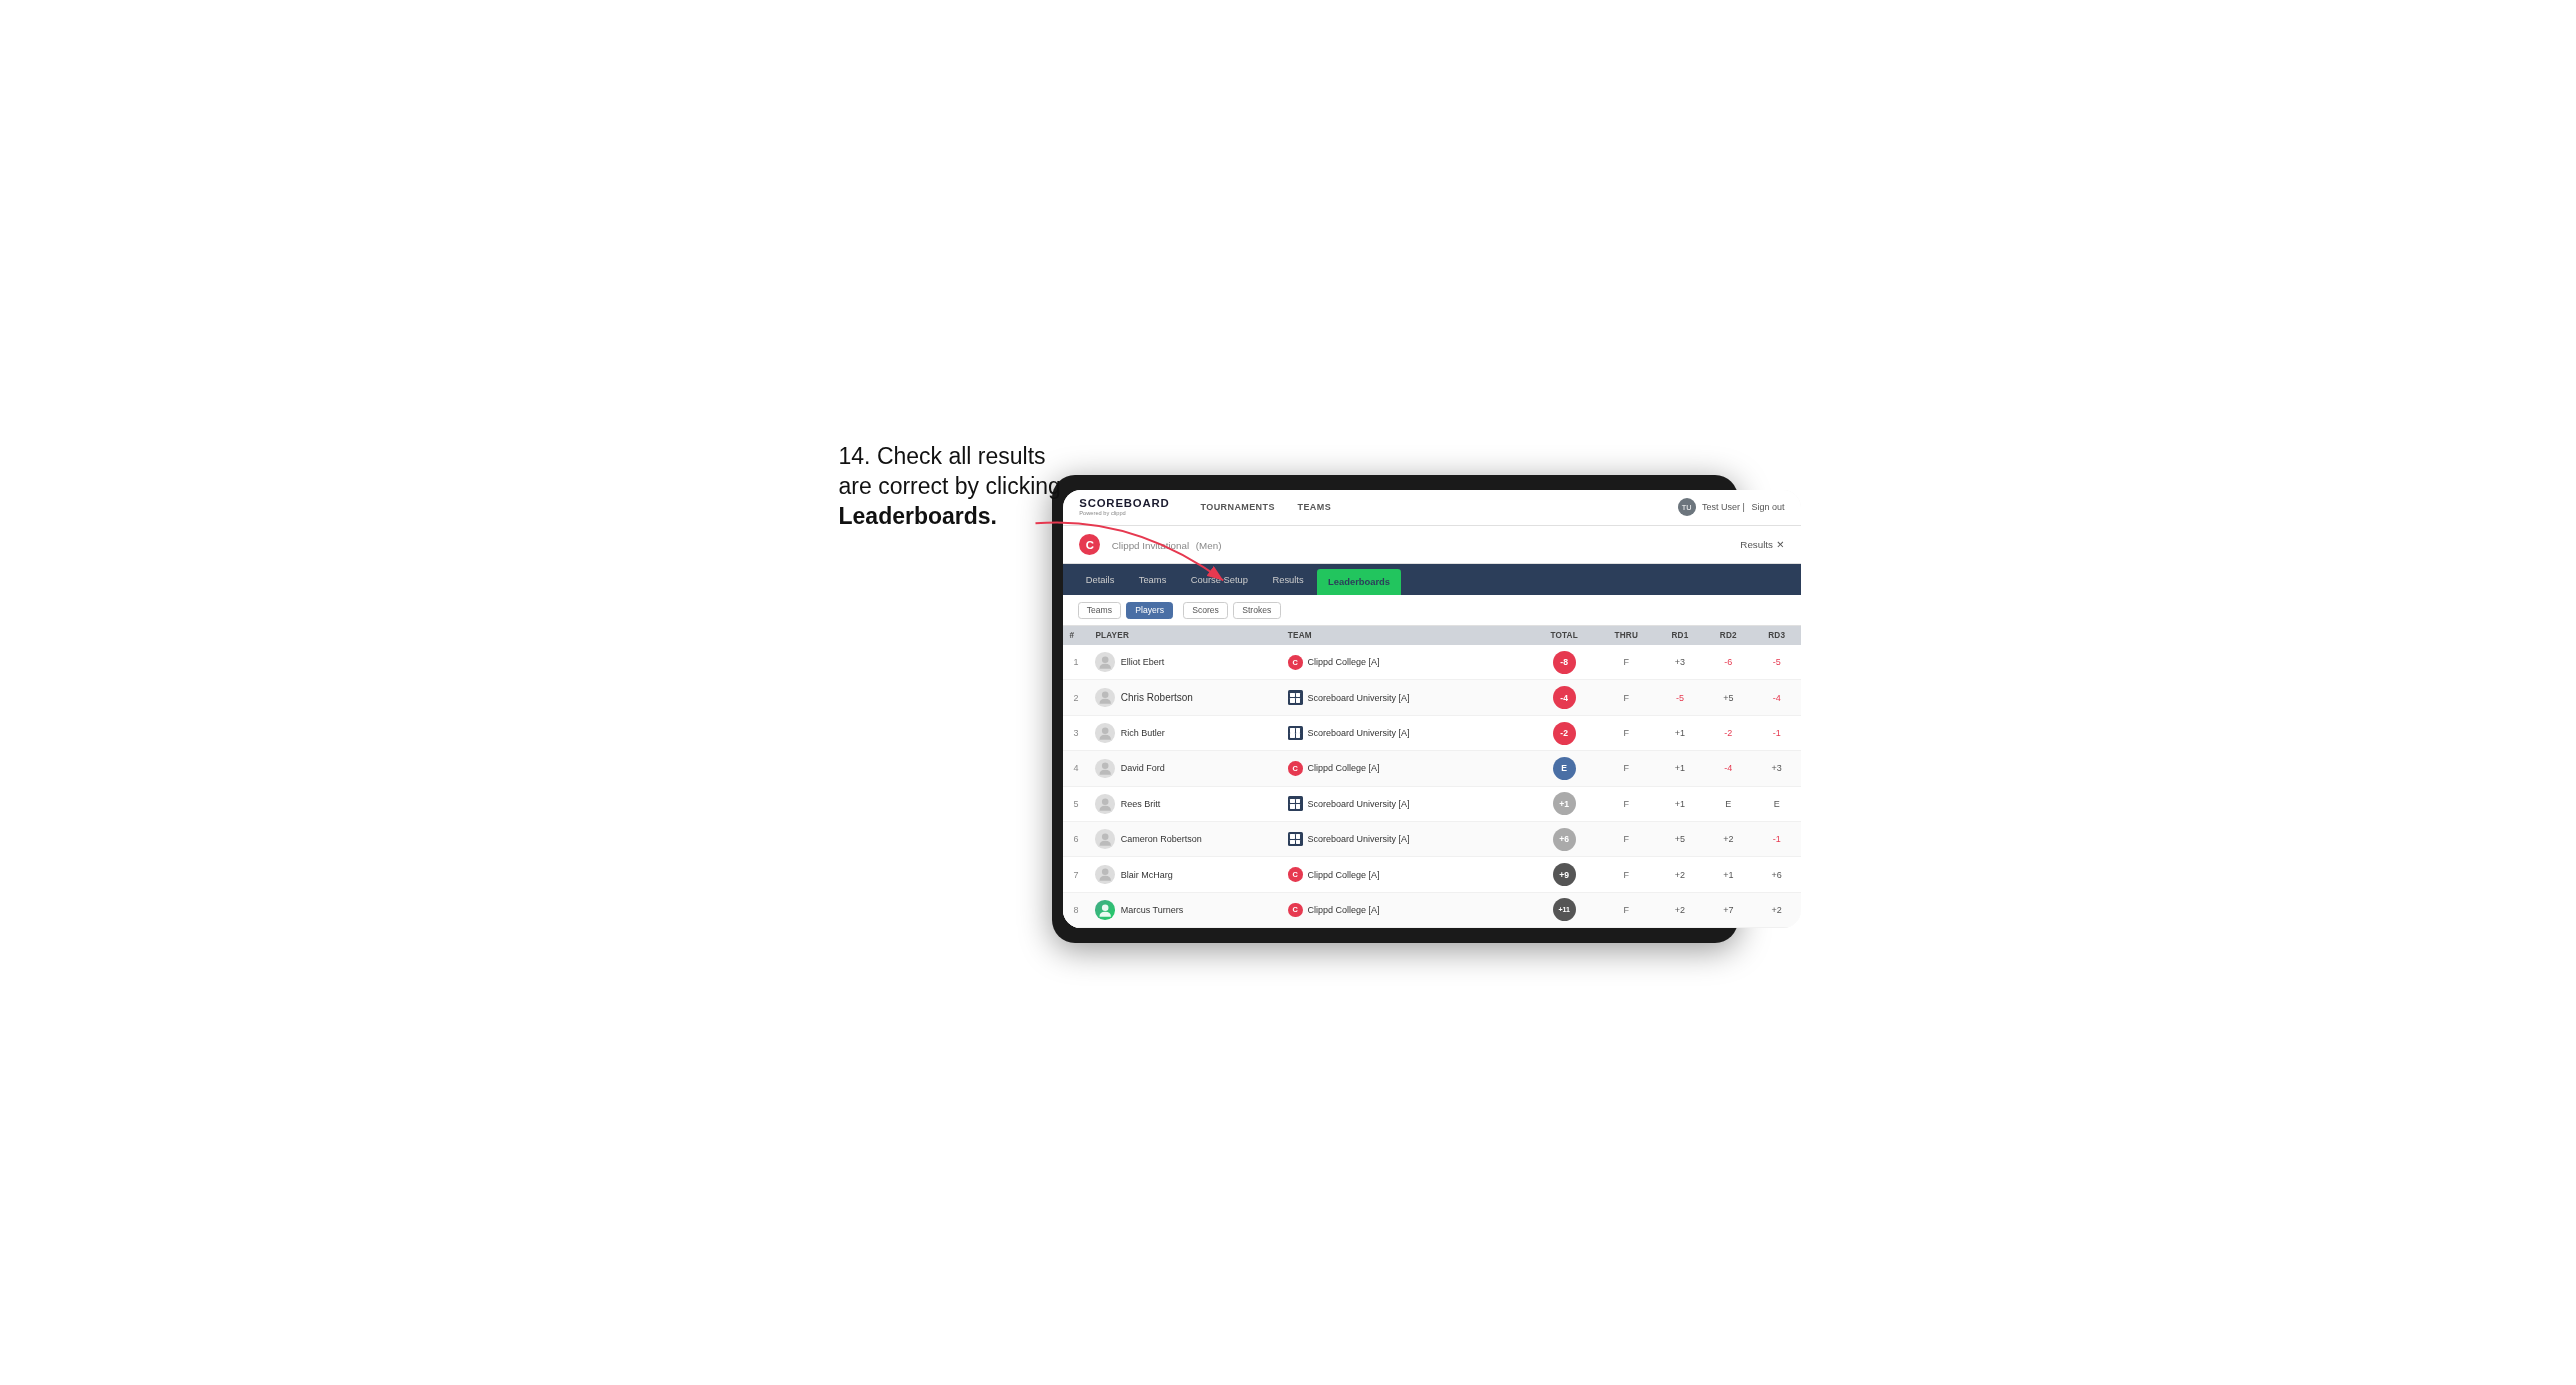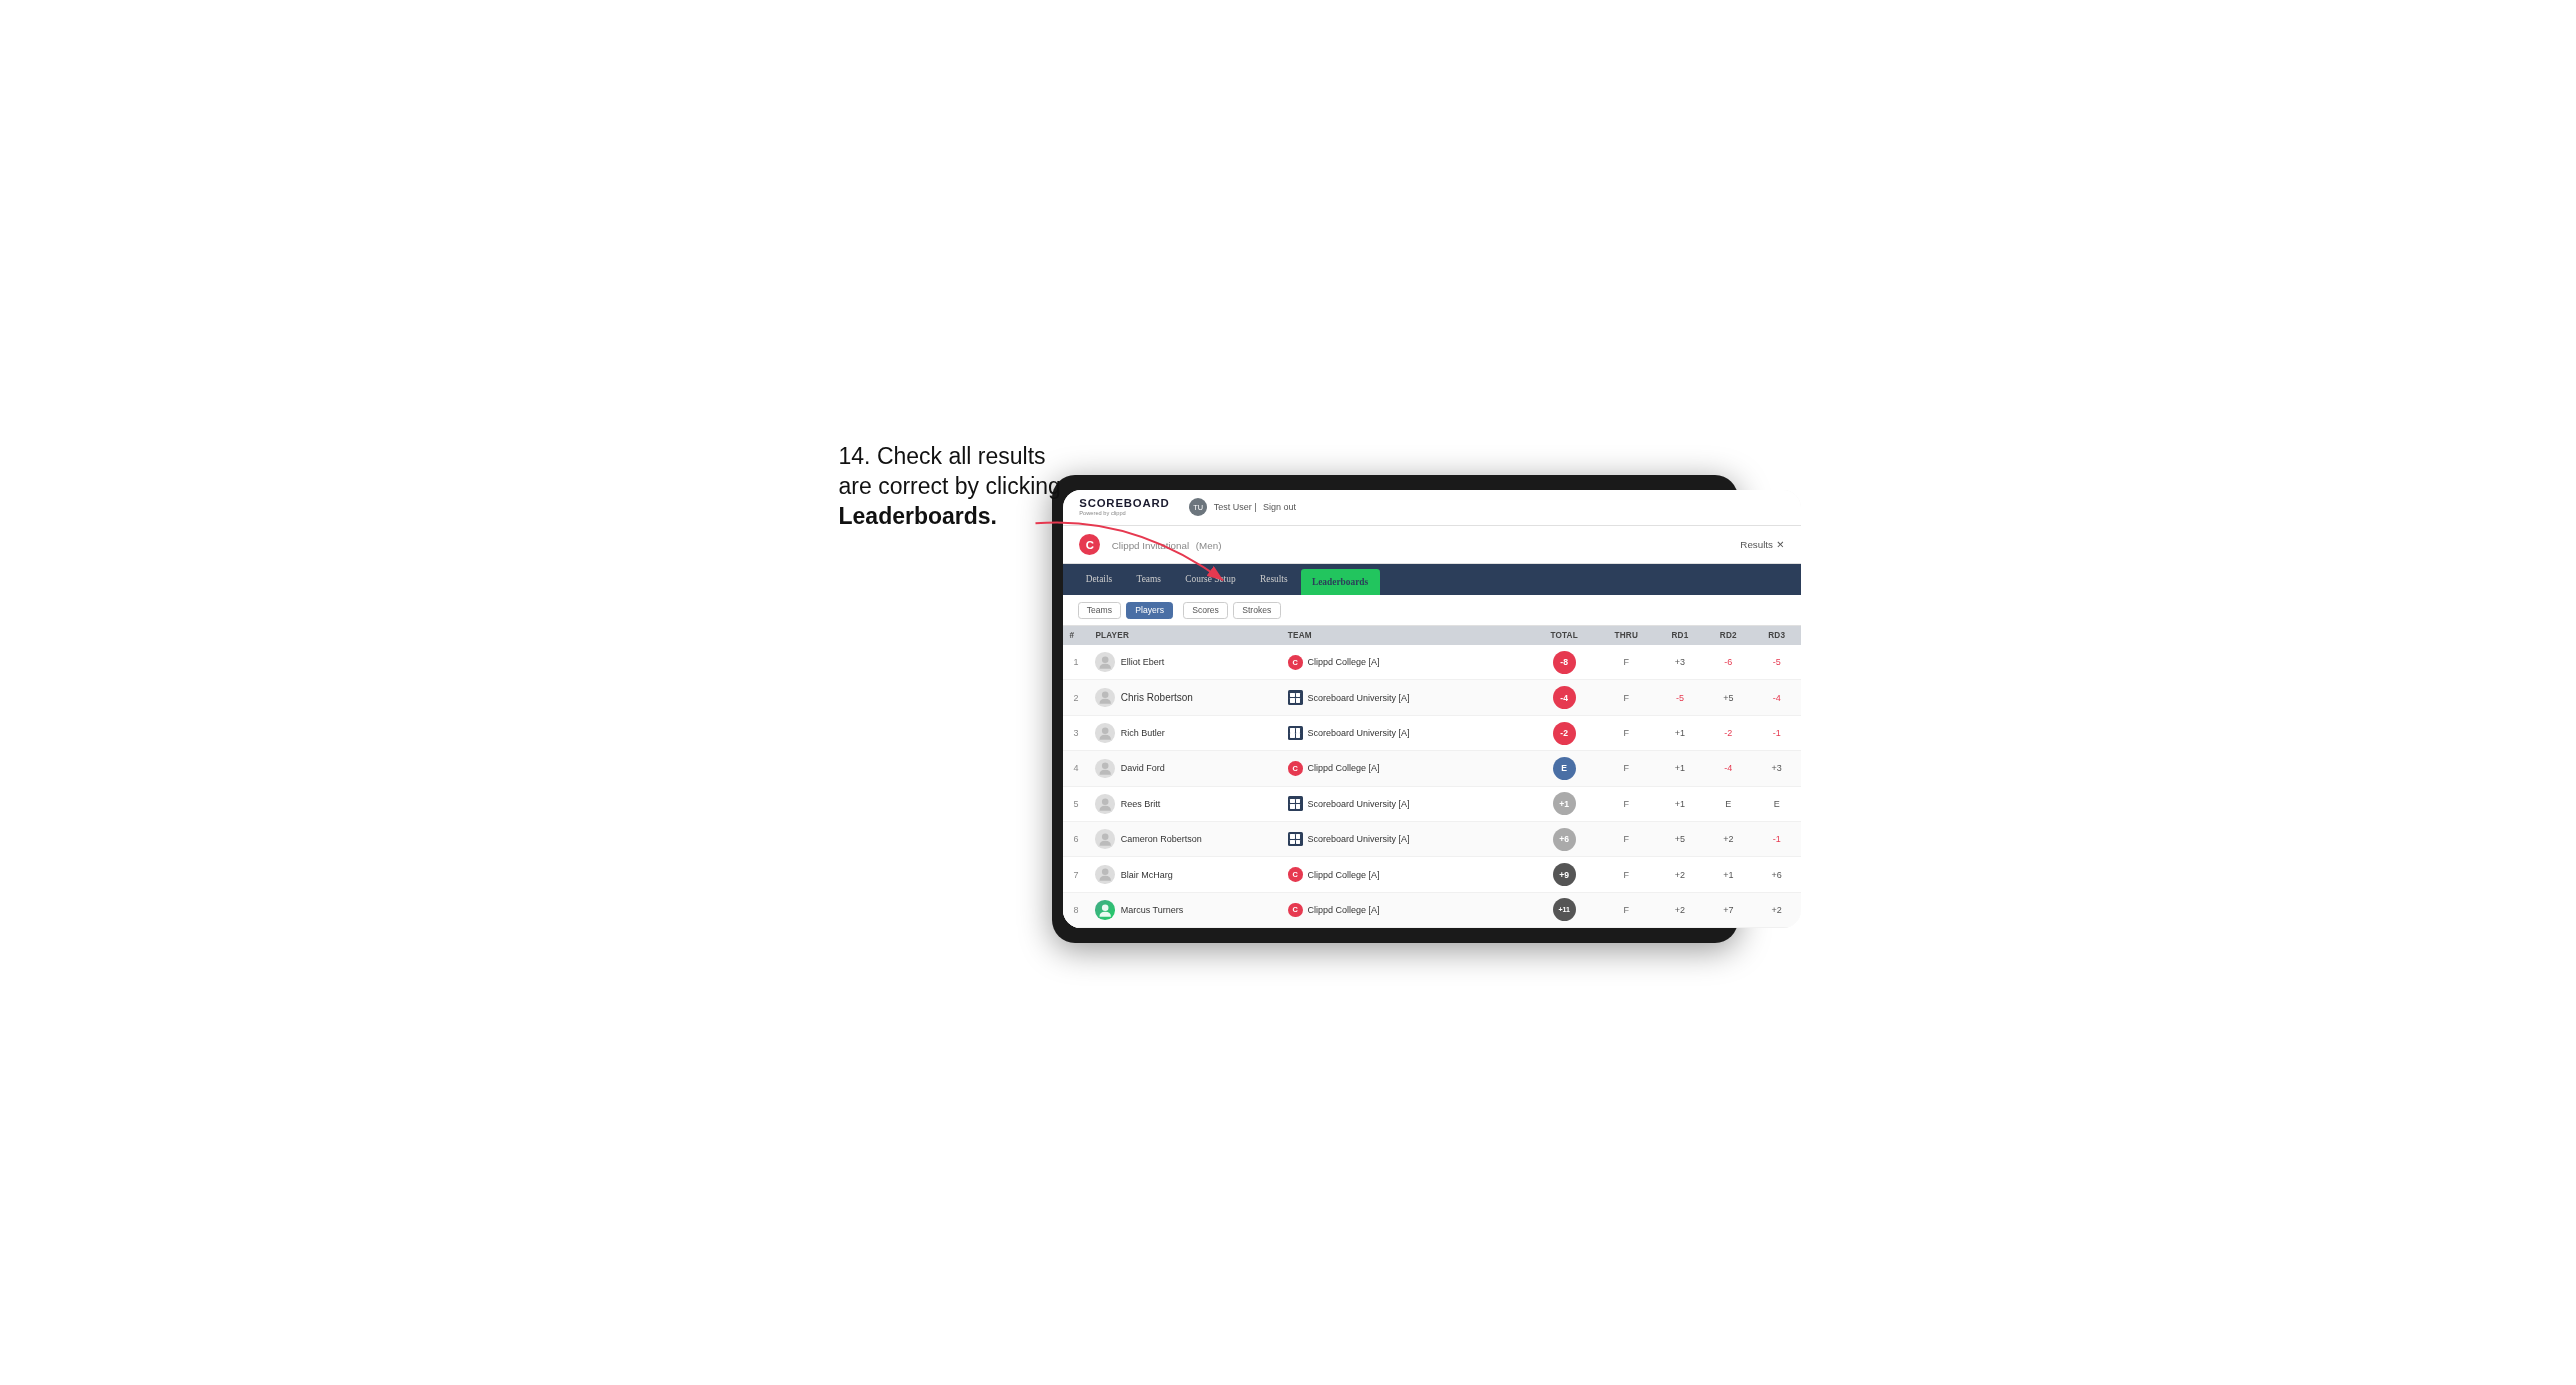--- a/index.html
+++ b/index.html
@@ -174,21 +174,20 @@
     .sub-tab {
       padding: 0 11.4px;
       height: 31px;
       display: flex;
       align-items: center;
       font-size: 9.4px;
       color: #ccc;
       cursor: pointer;
       border-bottom: 1.6px solid transparent;
       font-weight: 500;
-      font-family: Liberation Serif, serif;
     }
     .sub-tab.active {
       color: #fff;
       background: #22c55e;
       color: #2c3e5a;
       border-radius: 3.3px 3.3px 0 0;
       font-weight: 700;
       height: 26px;
       margin-top: 4.9px;
     }
@@ -359,20 +358,24 @@
     <path d="M 20 20 Q 140 10 250 90" stroke="#e63950" stroke-width="2.5" fill="none" marker-end="url(#arrowhead)"></path>
   </svg>
 
   <div class="tablet-frame">
     <div class="tablet-screen">
 
       <div class="top-nav">
         <div class="logo-area">
           <span class="logo-title">SCOREBOARD</span>
           <span class="logo-sub">Powered by clippd</span>
+        </div>
+        <div class="nav-links">
+          <div class="nav-link">TOURNAMENTS</div>
+          <div class="nav-link">TEAMS</div>
         </div>
         <div class="nav-user">
           <div class="user-avatar-small">TU</div>
           <span>Test User |</span>
           <span class="sign-out-link">Sign out</span>
         </div>
       </div>
 
       <div class="tournament-header">
         <div class="tournament-logo">

